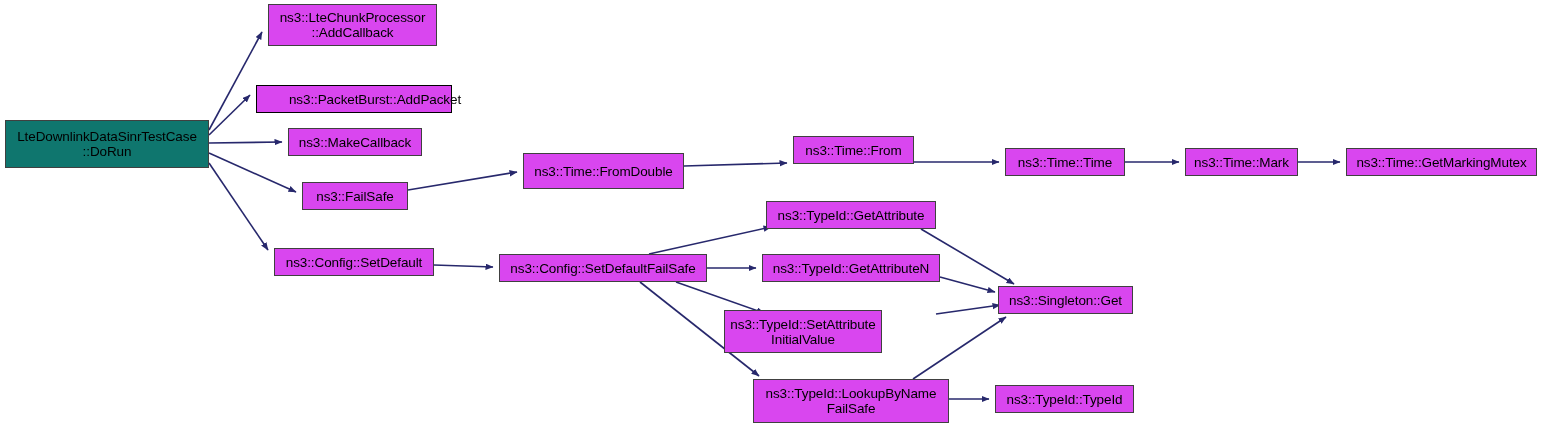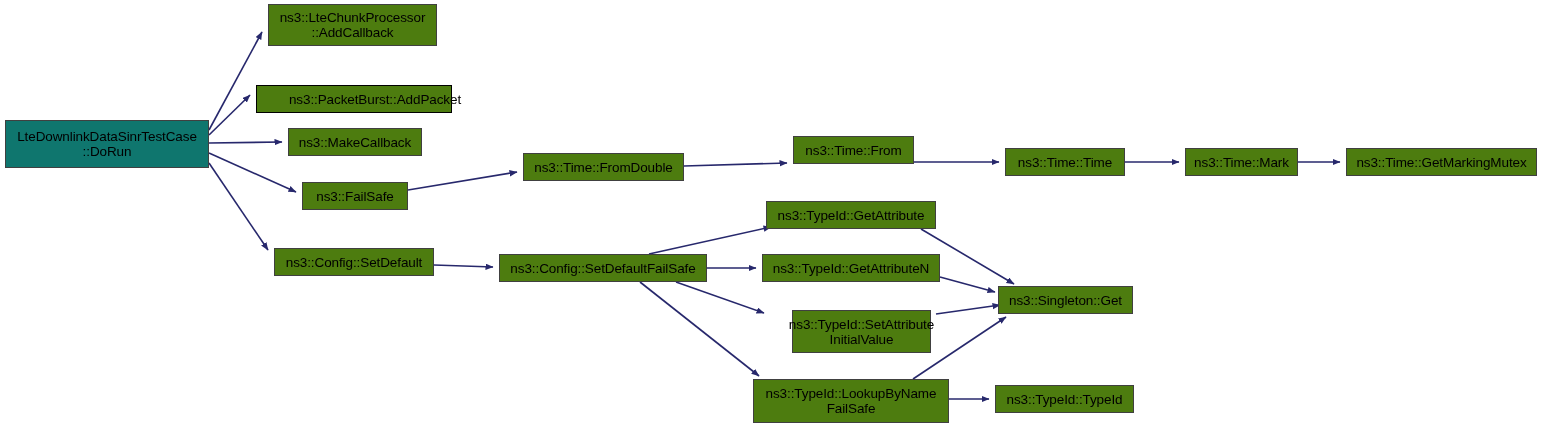--- a/index.html
+++ b/index.html
@@ -20,21 +20,21 @@
     left: 0;
     top: 0;
     width: 1544px;
     height: 428px;
     pointer-events: none;
   }
   .node {
     position: absolute;
     box-sizing: border-box;
     border: 1px solid #000000;
-    background: #4d7c0f;
+    background: #d946ef;
     color: #000000;
     font-size: 13.5px;
     line-height: 15px;
     text-align: center;
     display: flex;
     align-items: center;
     justify-content: center;
     white-space: pre-line;
     letter-spacing: -0.1px;
     z-index: 2;
@@ -84,29 +84,29 @@
 
   <div id="node-layer">
       <div class="node root" style="left: 5px; top: 120px; width: 204px; height: 48px;">LteDownlinkDataSinrTestCase
 ::DoRun</div>
       <div class="node shaded" style="left: 268px; top: 4px; width: 169px; height: 42px;">ns3::LteChunkProcessor
 ::AddCallback</div>
       <div class="node" style="left: 256px; top: 85px; width: 196px; height: 28px; padding-left: 42px;">ns3::PacketBurst::AddPacket</div>
       <div class="node shaded" style="left: 288px; top: 128px; width: 134px; height: 28px;">ns3::MakeCallback</div>
       <div class="node shaded" style="left: 302px; top: 182px; width: 106px; height: 28px;">ns3::FailSafe</div>
       <div class="node shaded" style="left: 274px; top: 248px; width: 160px; height: 28px;">ns3::Config::SetDefault</div>
-      <div class="node shaded" style="left: 523px; top: 153px; width: 161px; height: 28px;">ns3::Time::FromDouble</div>
+      <div class="node shaded" style="left: 523px; top: 153px; width: 161px; height: 36px;">ns3::Time::FromDouble</div>
       <div class="node shaded" style="left: 499px; top: 254px; width: 208px; height: 28px;">ns3::Config::SetDefaultFailSafe</div>
       <div class="node shaded" style="left: 793px; top: 136px; width: 121px; height: 28px;">ns3::Time::From</div>
       <div class="node shaded" style="left: 1005px; top: 148px; width: 120px; height: 28px;">ns3::Time::Time</div>
       <div class="node shaded" style="left: 1185px; top: 148px; width: 113px; height: 28px;">ns3::Time::Mark</div>
       <div class="node shaded" style="left: 1346px; top: 148px; width: 191px; height: 28px;">ns3::Time::GetMarkingMutex</div>
       <div class="node shaded" style="left: 766px; top: 201px; width: 170px; height: 28px;">ns3::TypeId::GetAttribute</div>
       <div class="node shaded" style="left: 762px; top: 254px; width: 178px; height: 28px;">ns3::TypeId::GetAttributeN</div>
-      <div class="node shaded" style="left: 792px; top: 310px; width: 139px; height: 43px;">ns3::TypeId::SetAttribute
+      <div class="node shaded" style="left: 724px; top: 310px; width: 158px; height: 43px;">ns3::TypeId::SetAttribute
 InitialValue</div>
       <div class="node shaded" style="left: 753px; top: 379px; width: 196px; height: 44px;">ns3::TypeId::LookupByName
 FailSafe</div>
       <div class="node shaded" style="left: 998px; top: 286px; width: 135px; height: 28px;">ns3::Singleton::Get</div>
       <div class="node shaded" style="left: 995px; top: 385px; width: 139px; height: 28px;">ns3::TypeId::TypeId</div>
     </div>
 
 </div>
 
 </body></html>

